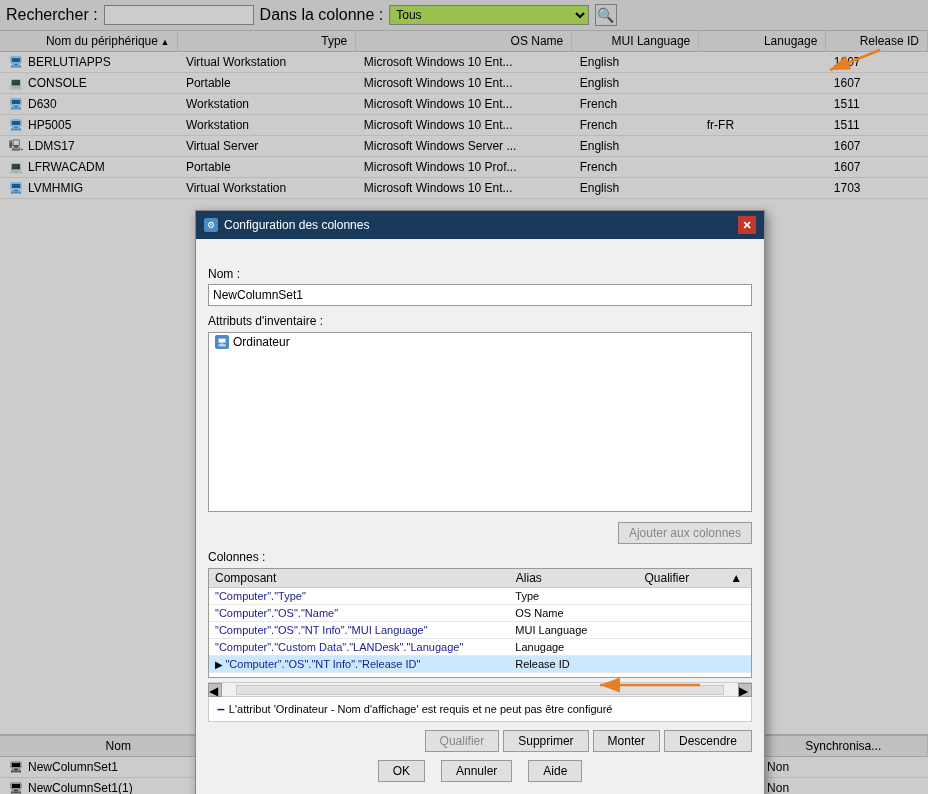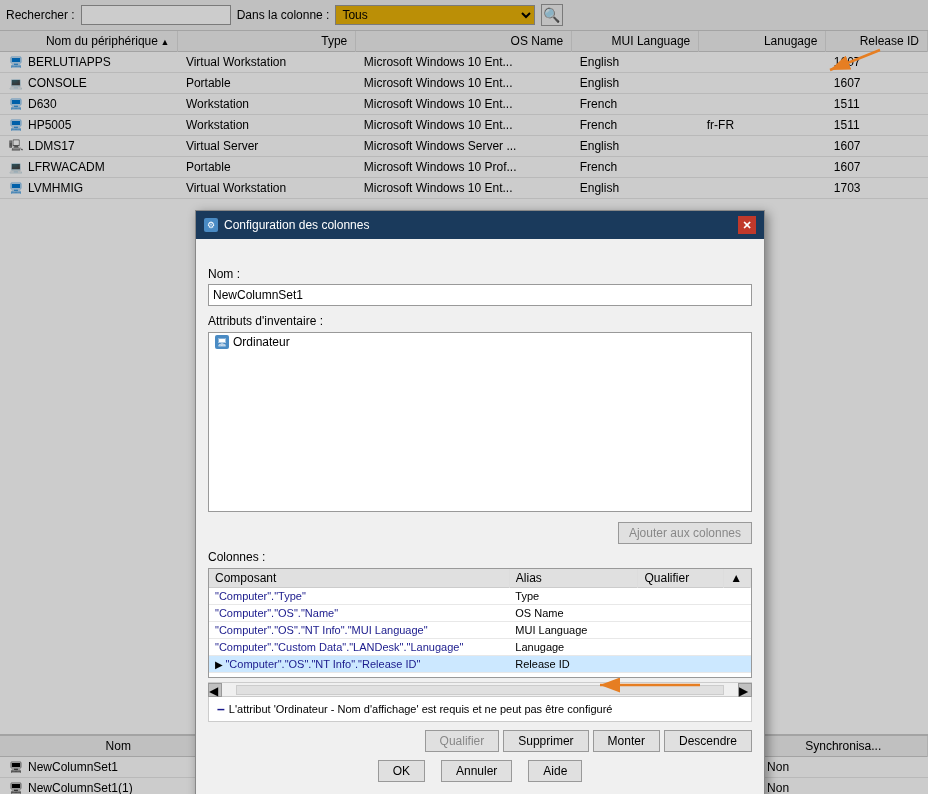--- a/index.html
+++ b/index.html
@@ -24,37 +24,37 @@
     
     .toolbar {
       display: flex;
       align-items: center;
       padding: 4px 6px;
       background: #f0f0f0;
       border-bottom: 1px solid #ccc;
       gap: 6px;
     }
     .toolbar-label {
-      font-size: 12px;
+      font-size: 16px;
       color: #000;
     }
     .toolbar-input {
       width: 150px;
       height: 20px;
       border: 1px solid #999;
       padding: 1px 3px;
       font-size: 12px;
       background: #fff;
     }
     .toolbar-select {
       width: 200px;
       height: 20px;
       border: 1px solid #999;
       font-size: 12px;
-      background: #eab308;
+      background: #bef264;
       padding: 0 2px;
     }
     .search-icon-btn {
       width: 22px;
       height: 22px;
       background: #f0f0f0;
       border: 1px solid #999;
       cursor: pointer;
       display: flex;
       align-items: center;

